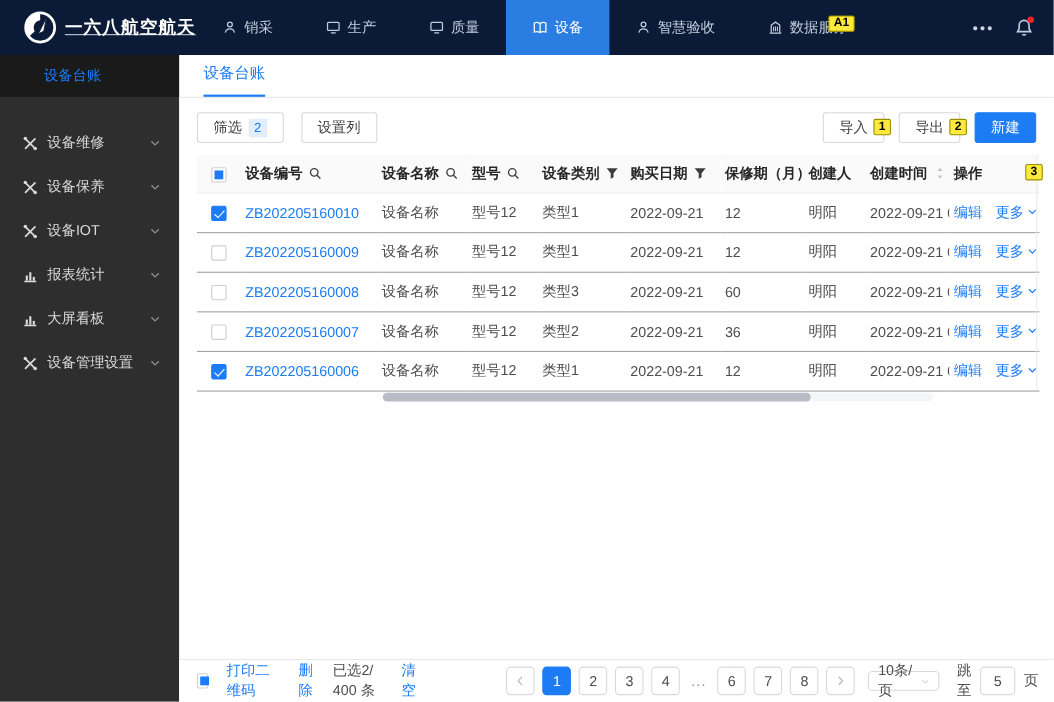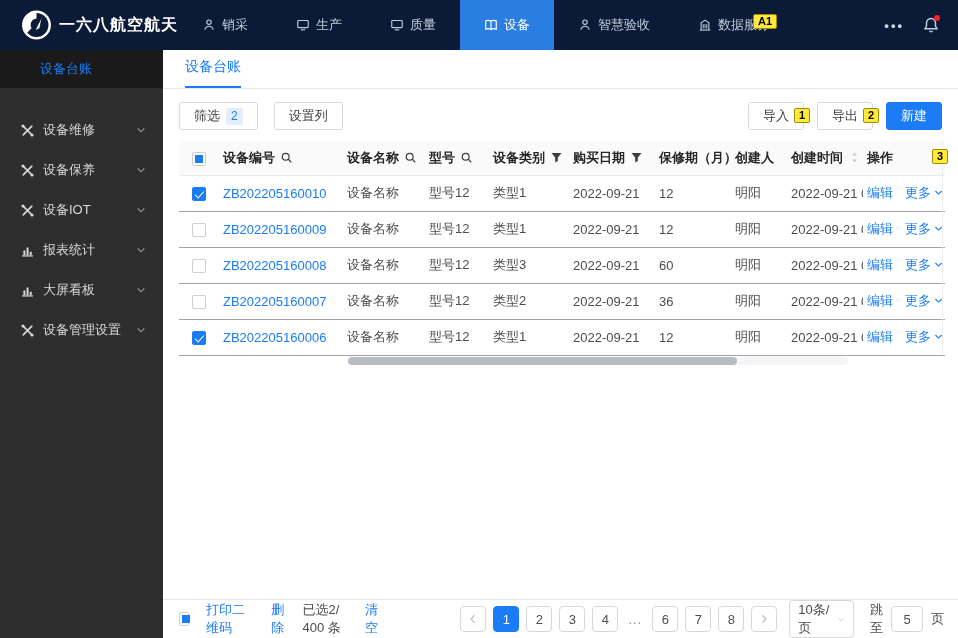--- a/index.html
+++ b/index.html
@@ -2,21 +2,21 @@
 <html><head>
 <meta charset="utf-8">
 <style>
   * { margin:0; padding:0; box-sizing:border-box; }
   html,body { width:958px; height:638px; overflow:hidden; }
   body { font-family:"Liberation Sans","DejaVu Sans",sans-serif; font-size:13px; color:#4d4d4d; background:#fff; }
   .app { width:958px; height:638px; display:flex; flex-direction:column; position:relative; }
 
   
   .navbar { height:50px; background:#0b1a36; display:flex; align-items:stretch; color:#c4cddd; position:relative; flex-shrink:0; }
-  .brand { display:flex; align-items:center; padding-left:20px; width:178px; flex-shrink:0; }
+  .brand { display:flex; align-items:center; padding-left:20px; width:178px; flex-shrink:0;text-decoration:underline; }
   .logo { width:38px; height:38px; }
   .brand-title { color:#fff; font-size:16px; font-weight:bold; margin-left:6px; letter-spacing:1px; white-space:nowrap; }
   .nav-items { display:flex; align-items:stretch; }
   .nav-item { display:flex; align-items:center; gap:6px; padding:0 24px; cursor:pointer; font-size:13px; white-space:nowrap; }
   .nav-item .nico { width:14px; height:14px; display:inline-block; }
   .nav-item .nico svg { width:14px; height:14px; display:block; }
   .nav-item.active { background:#2a7de1; color:#fff; }
   .nav-right { margin-left:auto; display:flex; align-items:center; gap:18px; padding-right:18px; }
   .nav-more { letter-spacing:2px; font-weight:bold; cursor:pointer; color:#cdd5e3; }
   .bell-wrap { position:relative; width:18px; height:18px; cursor:pointer; }
@@ -87,21 +87,21 @@
   .foot-link { color:#1b7cf5; cursor:pointer; margin-right:22px; }
   .foot-link.m0 { margin-right:14px; }
   .foot-text { color:#4d4d4d; margin-right:10px; }
   .foot-left .cbx { margin-right:17px; }
   .pager { display:flex; align-items:center; margin-left:56px; gap:7px; }
   .pg { min-width:26px; height:26px; border:1px solid #d9d9d9; border-radius:4px; background:#fff; display:inline-flex; align-items:center; justify-content:center; font-size:13px; color:#4d4d4d; cursor:pointer; }
   .pg.active { background:#1b7cf5; border-color:#1b7cf5; color:#fff; }
   .pg.nav { color:#bfbfbf; }
   .pg.nav svg { width:12px; height:12px; }
   .pg-ell { width:20px; text-align:center; color:#8c8c8c; letter-spacing:1px; }
-  .pgsize { margin-left:12px; height:38px; border:1px solid #d9d9d9; border-radius:4px; display:inline-flex; align-items:center; padding:0 8px; gap:6px; cursor:pointer; color:#4d4d4d; }
+  .pgsize { margin-left:12px; height:18px; border:1px solid #d9d9d9; border-radius:4px; display:inline-flex; align-items:center; padding:0 8px; gap:6px; cursor:pointer; color:#4d4d4d; }
   .pgsize svg { width:11px; height:11px; color:#bfbfbf; }
   .jump { display:flex; align-items:center; margin-left:16px; gap:8px; color:#4d4d4d; }
   .jump input { width:32px; height:26px; border:1px solid #d9d9d9; border-radius:4px; text-align:center; font-size:13px; color:#4d4d4d; outline:none; font-family:inherit; }
 </style>
 </head>
 <body>
 
 <div class="app">
 
   <header class="navbar">

